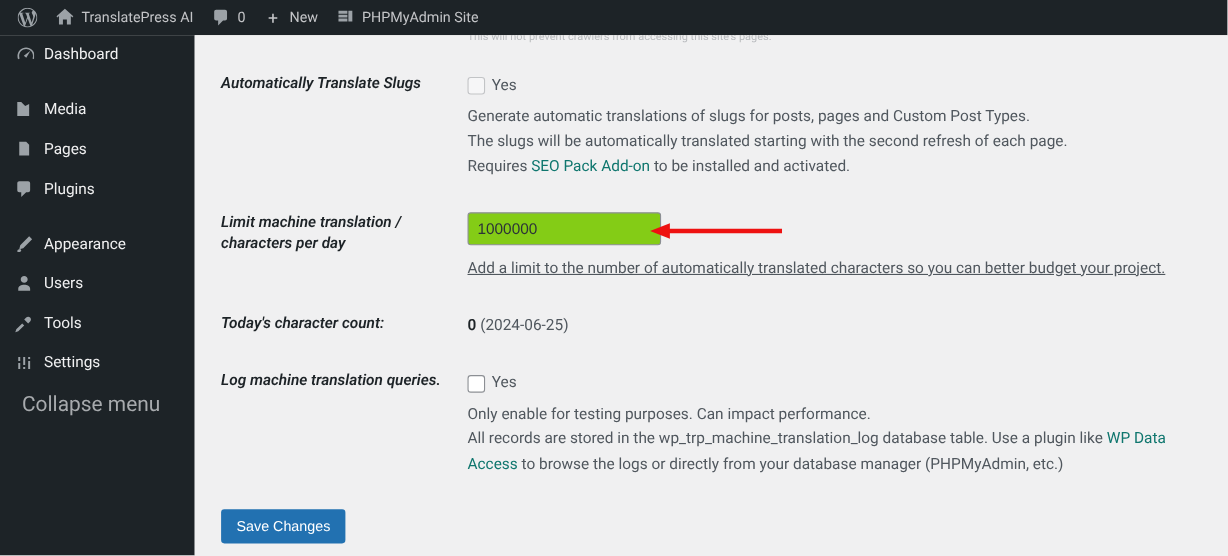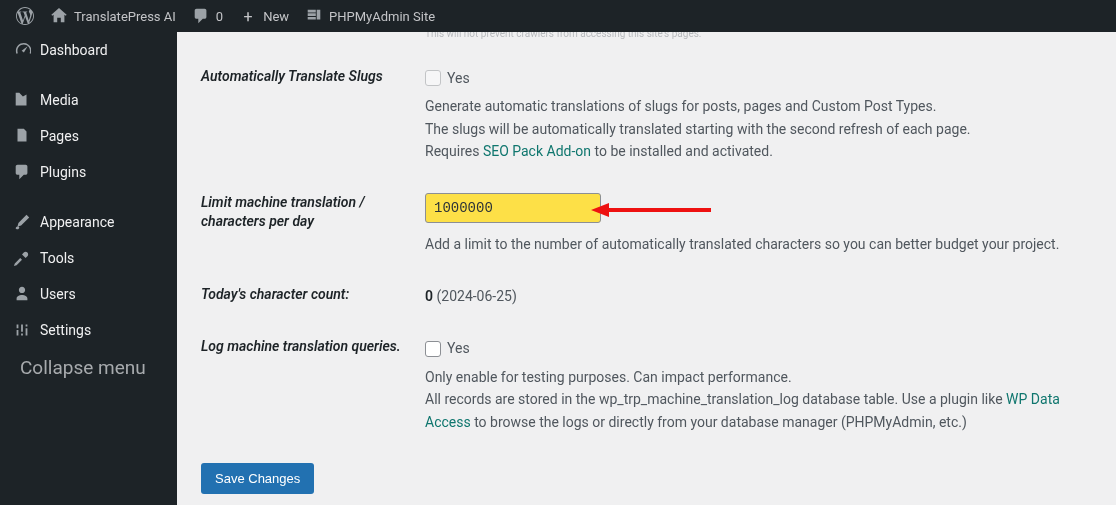--- a/index.html
+++ b/index.html
@@ -126,23 +126,22 @@
       color: #0f766e;
       cursor: pointer;
     }
     .input-text {
       width: 176px;
       height: 30px;
       border: 1px solid #8c8f94;
       border-radius: 3px;
       padding: 0 8px;
       font-size: 14px;
-      background: #fde047;
+      background: #84cc16;
       color: #2c3338;
-      font-family: Liberation Mono, monospace;
     }
     .count-value {
       font-weight: 600;
       color: #1d2327;
     }
     .count-date {
       color: #50575e;
     }
     .save-button {
       background: #2271b1;
@@ -238,32 +237,32 @@
       <span class="icon">
           <svg viewBox="0 0 20 20">
             <path d="M15 2l3 3-9 9-4 1 1-4 9-9zM5 15c-1 0-2 1-2 2s1 1 2 1 2-1 2-2-1-1-2-1z"></path>
           </svg>
         </span>
       <span>Appearance</span>
     </div>
     <div class="sidebar-item">
       <span class="icon">
           <svg viewBox="0 0 20 20">
+            <path d="M10 9c2 0 3.5-1.5 3.5-3.5S12 2 10 2 6.5 3.5 6.5 5.5 8 9 10 9zm0 2c-3 0-6 1.5-6 4v2h12v-2c0-2.5-3-4-6-4z"></path>
+          </svg>
+        </span>
+      <span>Users</span>
+    </div>
+    <div class="sidebar-item">
+      <span class="icon">
+          <svg viewBox="0 0 20 20">
             <path d="M16 4c1.1 1.1 1.1 2.9 0 4l-2 2-4-4 2-2c1.1-1.1 2.9-1.1 4 0zM2 16l6-6 2 2-6 6-3 1 1-3z"></path>
           </svg>
         </span>
       <span>Tools</span>
-    </div>
-    <div class="sidebar-item">
-      <span class="icon">
-          <svg viewBox="0 0 20 20">
-            <path d="M10 9c2 0 3.5-1.5 3.5-3.5S12 2 10 2 6.5 3.5 6.5 5.5 8 9 10 9zm0 2c-3 0-6 1.5-6 4v2h12v-2c0-2.5-3-4-6-4z"></path>
-          </svg>
-        </span>
-      <span>Users</span>
     </div>
     <div class="sidebar-item">
       <span class="icon">
           <svg viewBox="0 0 20 20">
             <path d="M4 4h2v4H4V4zm0 6h2v6H4v-6zm5-6h2v8H9V4zm0 10h2v2H9v-2zm5-10h2v2h-2V4zm0 4h2v8h-2V8z"></path>
           </svg>
         </span>
       <span>Settings</span>
     </div>
     <div class="collapse-item">
@@ -292,21 +291,21 @@
           <div class="desc">
             <span>Requires </span><a>SEO Pack Add-on</a><span> to be installed and activated.</span>
           </div>
         </div>
       </div>
 
       <div class="form-row" style="margin-top:14px;">
         <div class="form-label">Limit machine translation / characters per day</div>
         <div class="form-field">
           <input class="input-text" type="text" value="1000000" style="">
-          <div class="desc" style="margin-top:10px;">Add a limit to the number of automatically translated characters so you can better budget your project.</div>
+          <div class="desc" style="margin-top:10px;text-decoration:underline;">Add a limit to the number of automatically translated characters so you can better budget your project.</div>
         </div>
       </div>
 
       <div class="form-row" style="margin-top:14px;">
         <div class="form-label">Today's character count:</div>
         <div class="form-field">
           <span class="count-value">0</span>
           <span class="count-date">(2024-06-25)</span>
         </div>
       </div>

